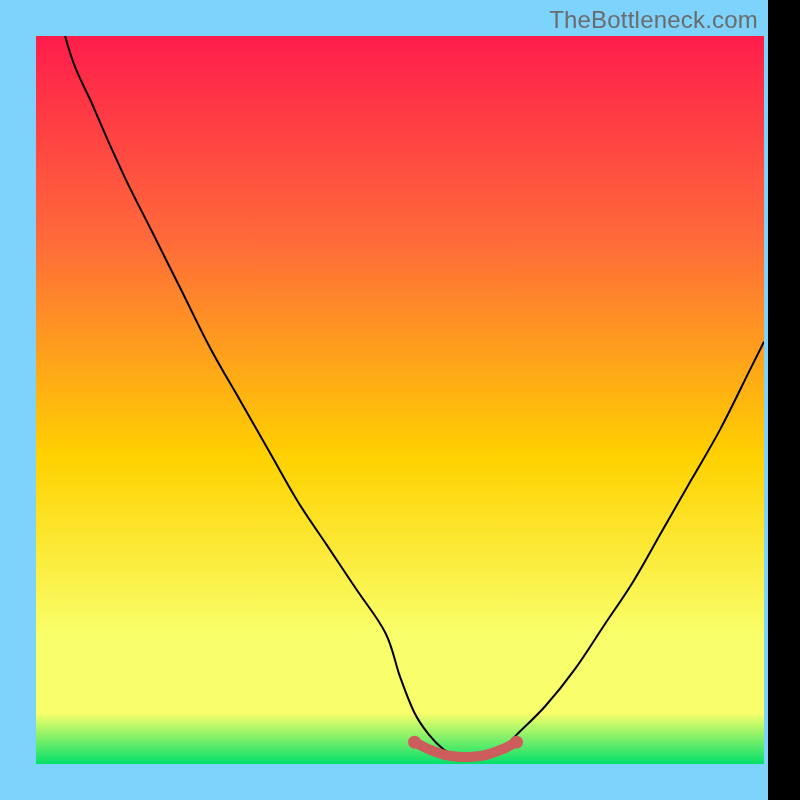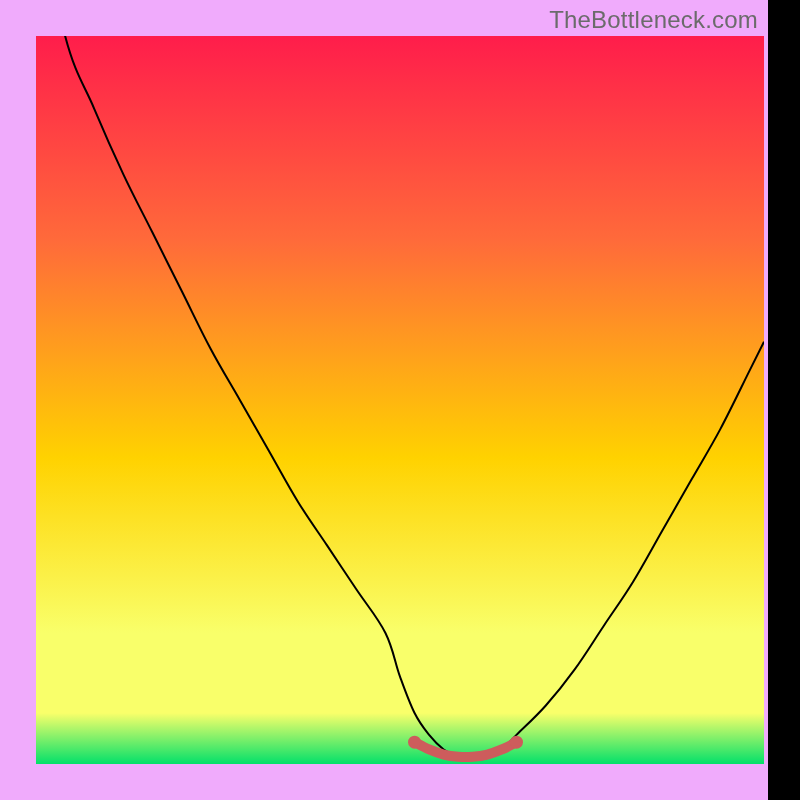--- a/index.html
+++ b/index.html
@@ -1,21 +1,21 @@
 <!DOCTYPE html>
 <html><head>
 <meta charset="utf-8">
 <style>
   * { margin: 0; padding: 0; box-sizing: border-box; }
   html, body { width: 800px; height: 800px; overflow: hidden; background: #000; }
   .stage {
     position: relative;
     width: 768px;
     height: 800px;
-    background: #f0abfc;
+    background: #7dd3fc;
   }
   .watermark {
     position: absolute;
     top: 6px;
     right: 10px;
     font-family: Arial, Helvetica, sans-serif;
     font-size: 24px;
     color: #6b6b6b;
     letter-spacing: 0.2px;
     z-index: 20;

